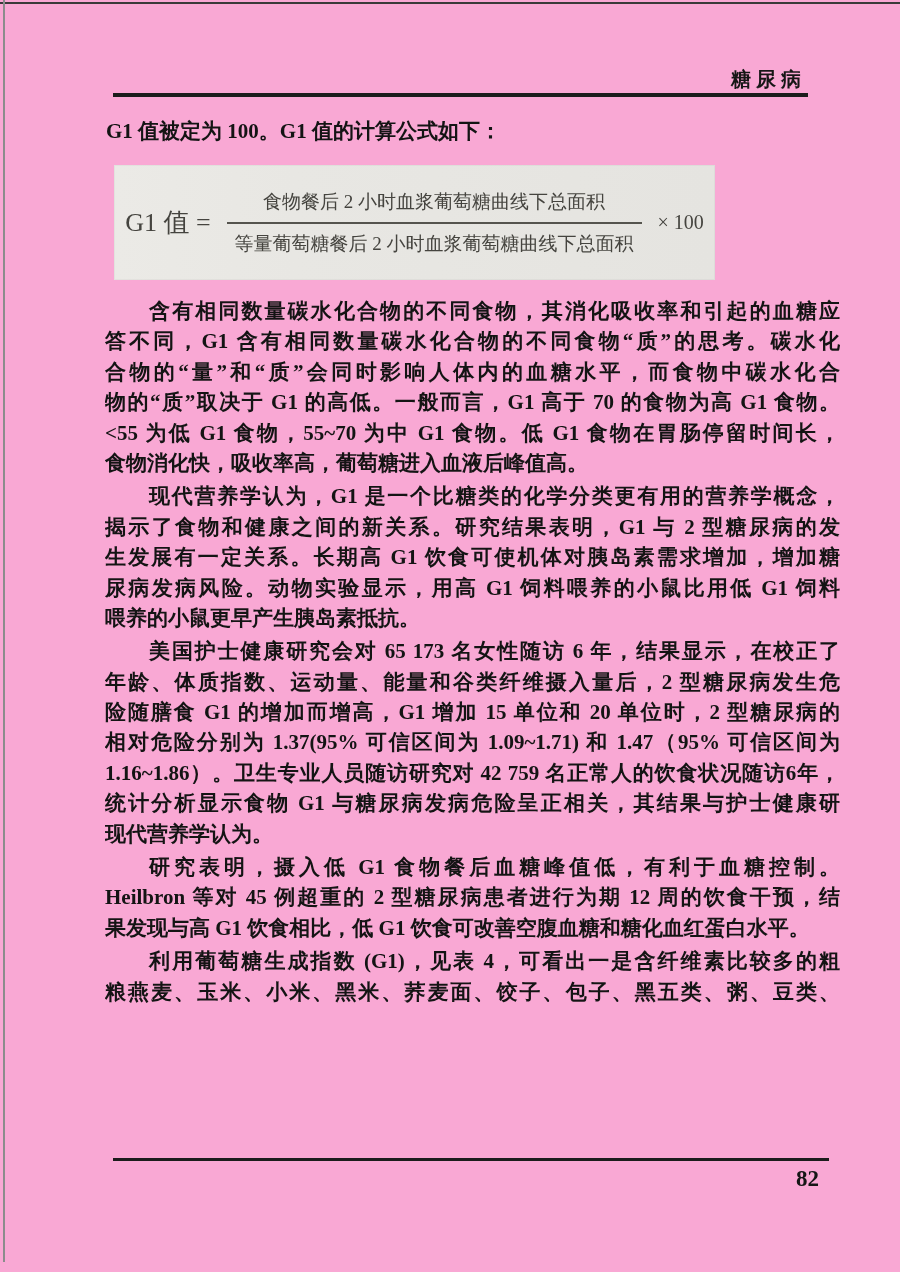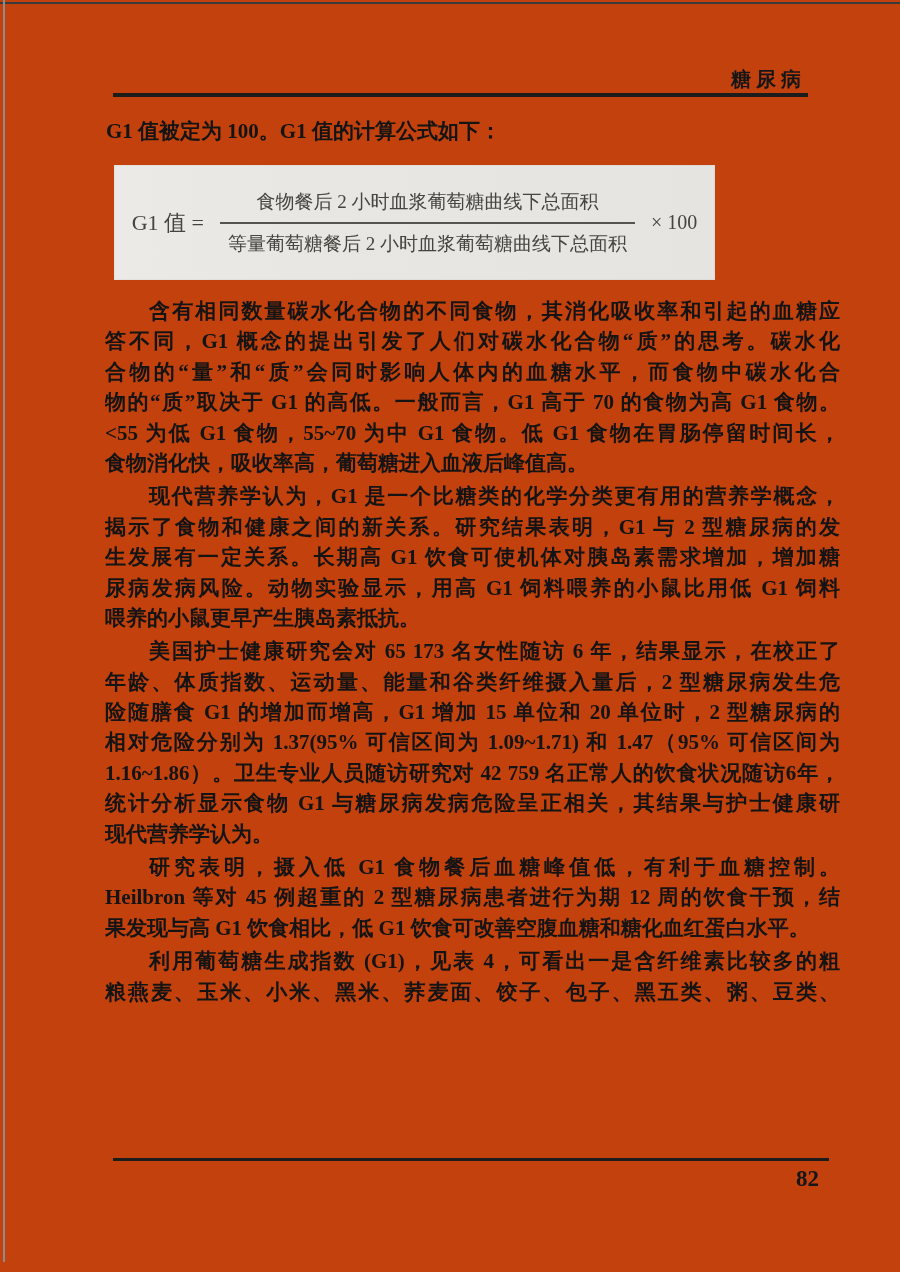--- a/index.html
+++ b/index.html
@@ -4,21 +4,21 @@
 <style>
   html, body {
     margin: 0;
     padding: 0;
     background: #ffffff;
   }
   .page {
     position: relative;
     width: 900px;
     height: 1272px;
-    background: #c2410c;
+    background: #f9a8d4;
     font-family: "Liberation Serif", "DejaVu Serif", serif;
     color: #1a1a1a;
     overflow: hidden;
   }
   
   .scan-edge-top {
     position: absolute;
     left: 0; top: 2px;
     width: 100%; height: 2px;
     background: #3a3a3a;
@@ -62,21 +62,21 @@
     left: 114px; top: 165px;
     width: 601px; height: 115px;
     background: linear-gradient(90deg, #ebeae6 0%, #e8e7e3 30%, #e5e4e0 100%);
     display: flex;
     align-items: center;
     justify-content: center;
     gap: 16px;
     box-shadow: inset 0 0 0 1px rgba(0,0,0,0.03);
   }
   .f-lhs {
-    font-size: 22px;
+    font-size: 26px;
     color: #45443f;
     white-space: nowrap;
   }
   .fraction {
     display: inline-flex;
     flex-direction: column;
     align-items: center;
   }
   .frac-num {
     font-size: 19px;
@@ -155,21 +155,21 @@
       <span class="frac-line"></span>
       <span class="frac-den">等量葡萄糖餐后 2 小时血浆葡萄糖曲线下总面积</span>
     </span>
     <span class="f-mult">× 100</span>
   </div>
 
   <div class="body-text">
 
     <div class="para">
       <div class="tline ind">含有相同数量碳水化合物的不同食物，其消化吸收率和引起的血糖应</div>
-      <div class="tline">答不同，G1 概念的提出引发了人们对碳水化合物“质”的思考。碳水化</div>
+      <div class="tline">答不同，G1 含有相同数量碳水化合物的不同食物“质”的思考。碳水化</div>
       <div class="tline">合物的“量”和“质”会同时影响人体内的血糖水平，而食物中碳水化合</div>
       <div class="tline">物的“质”取决于 G1 的高低。一般而言，G1 高于 70 的食物为高 G1 食物。</div>
       <div class="tline">&lt;55 为低 G1 食物，55~70 为中 G1 食物。低 G1 食物在胃肠停留时间长，</div>
       <div class="tline last">食物消化快，吸收率高，葡萄糖进入血液后峰值高。</div>
     </div>
 
     <div class="para">
       <div class="tline ind">现代营养学认为，G1 是一个比糖类的化学分类更有用的营养学概念，</div>
       <div class="tline">揭示了食物和健康之间的新关系。研究结果表明，G1 与 2 型糖尿病的发</div>
       <div class="tline">生发展有一定关系。长期高 G1 饮食可使机体对胰岛素需求增加，增加糖</div>

